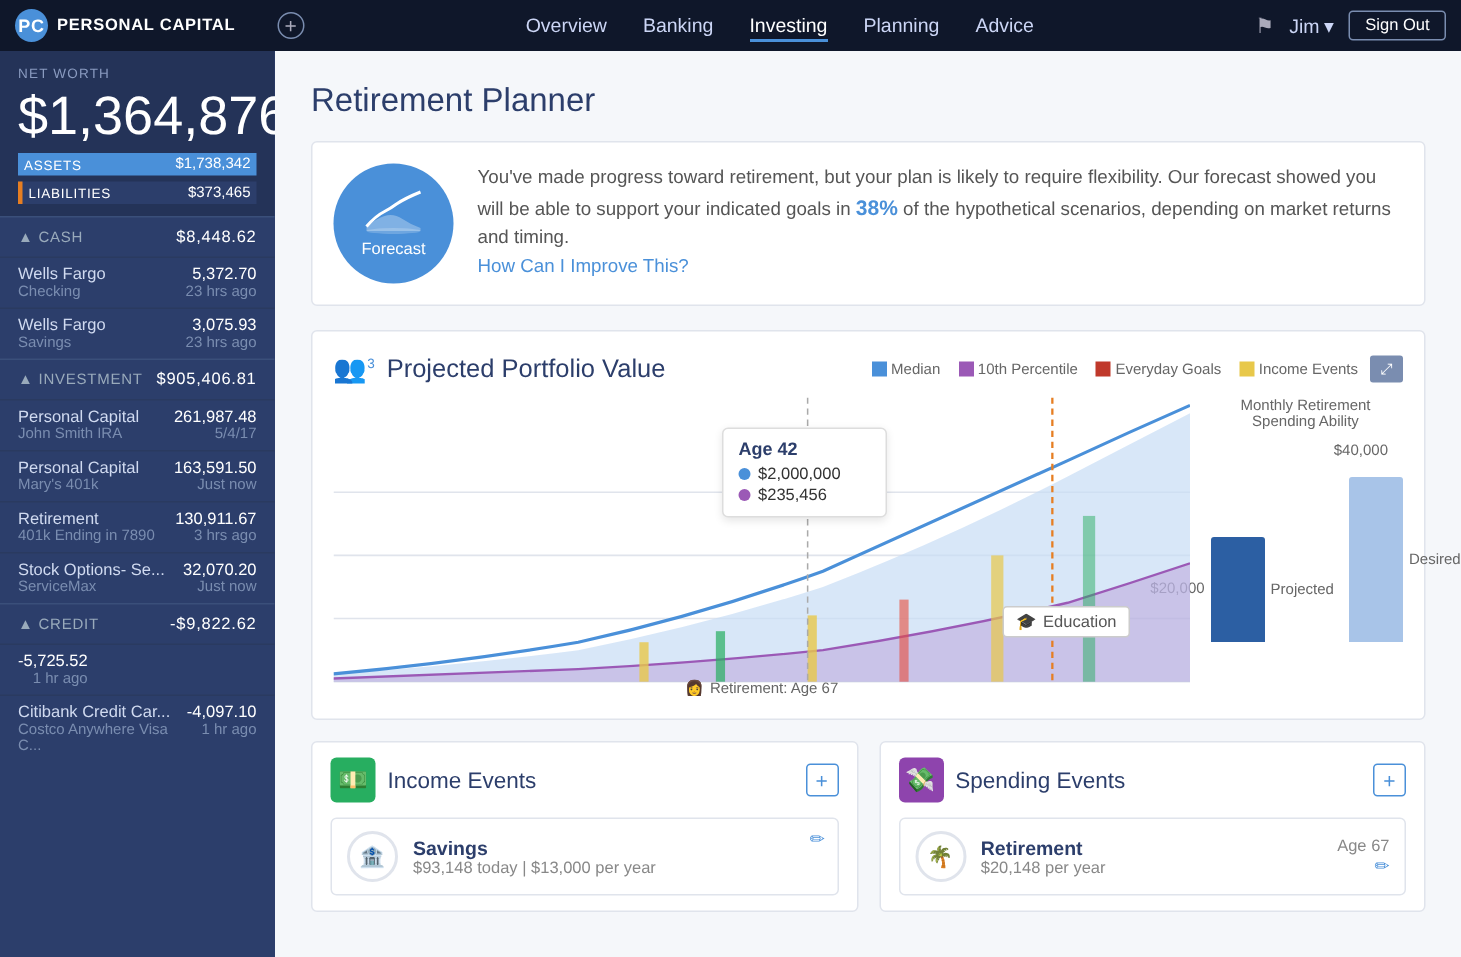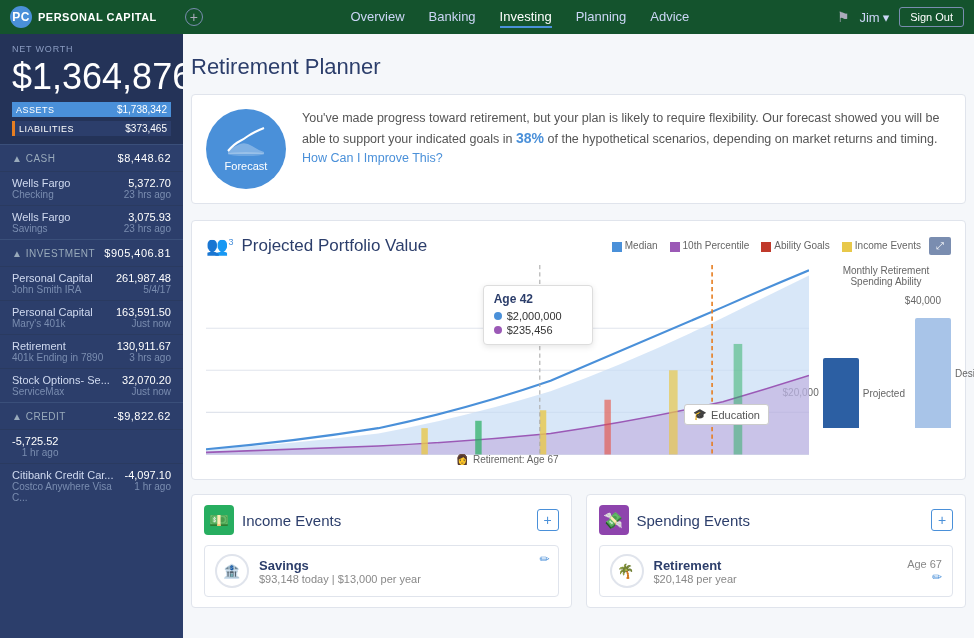--- a/index.html
+++ b/index.html
@@ -1,20 +1,20 @@
 <!DOCTYPE html>
 <html><head>
   <meta charset="utf-8">
   <style>
     * { box-sizing: border-box; margin: 0; padding: 0; }
     body { font-family: 'Helvetica Neue', Arial, sans-serif; background: #f0f2f5; width: 974px; height: 638px; overflow: hidden; font-size: 12px; }
 
     
     .top-nav {
-      background: #14532d;
+      background: #0f172a;
       height: 34px;
       display: flex;
       align-items: center;
       padding: 0 10px;
       color: white;
     }
     .nav-logo {
       display: flex;
       align-items: center;
       font-size: 11px;
@@ -174,21 +174,21 @@
     .sidebar-item-time {
       font-size: 10px;
       color: #7a8db0;
     }
 
     
     .main-content {
       flex: 1;
       background: #f5f7fa;
       overflow-y: auto;
-      padding: 20px 8px;
+      padding: 20px 24px;
     }
     .main-content::-webkit-scrollbar { width: 6px; }
     .main-content::-webkit-scrollbar-thumb { background: #c0c8d8; }
 
     .page-title {
       font-size: 22px;
       font-weight: 300;
       color: #2c3e6b;
       margin-bottom: 14px;
     }
@@ -663,21 +663,21 @@
     <div class="chart-section">
       <div class="chart-header">
         <div class="chart-title">
           <span class="chart-people">👥<sup style="font-size:9px">3</sup></span>
           <span>Projected Portfolio Value</span>
         </div>
         <div style="display:flex; align-items:center; gap:8px;">
           <div class="chart-legend">
             <span><span class="legend-dot" style="background:#4a90d9"></span><span>Median</span></span>
             <span><span class="legend-dot" style="background:#9b59b6"></span><span>10th Percentile</span></span>
-            <span><span class="legend-dot" style="background:#c0392b"></span><span>Ability Goals</span></span>
+            <span><span class="legend-dot" style="background:#c0392b"></span><span>Everyday Goals</span></span>
             <span><span class="legend-dot" style="background:#e8c84a"></span><span>Income Events</span></span>
           </div>
           <div class="chart-share-icon">⤢</div>
         </div>
       </div>
       <div class="chart-container">
         <div class="chart-main">
           <svg class="area-chart" viewBox="0 0 560 190" preserveAspectRatio="none">
 
             <line x1="0" y1="180" x2="560" y2="180" stroke="#e0e4ec" stroke-width="1"></line>

